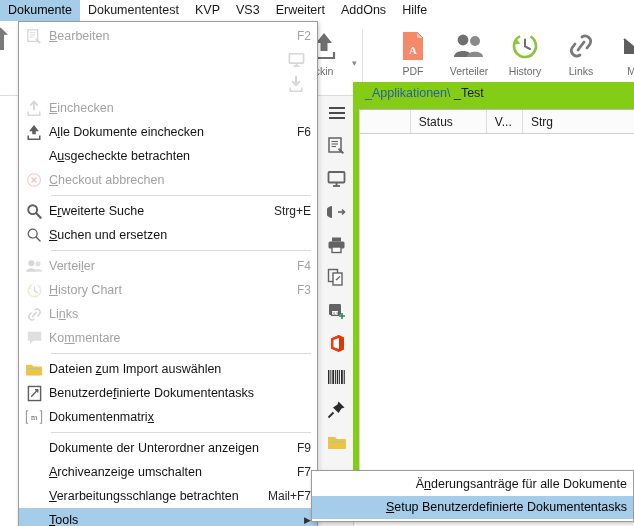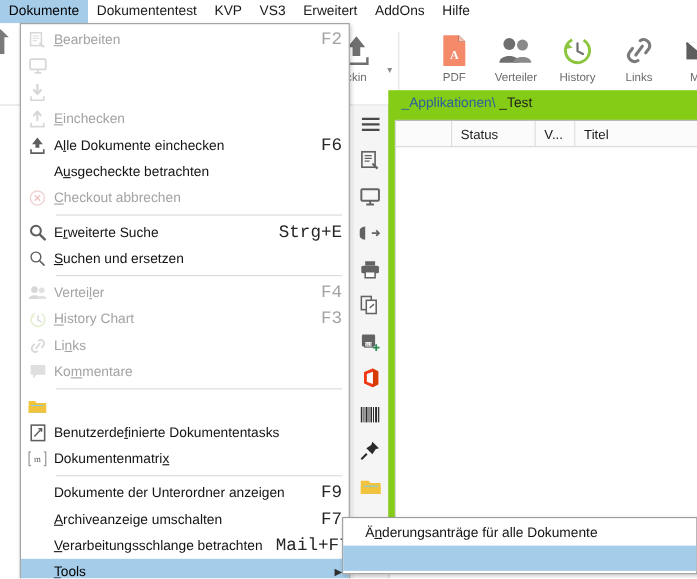--- a/index.html
+++ b/index.html
@@ -220,30 +220,29 @@
     min-width: 30px;
     height: 24px;
     display: flex;
     align-items: center;
     justify-content: center;
     color: #5e5e5e;
   }
   .mi .lbl { flex: 1; line-height: 1; }
   .mi .acc {
     color: #262626;
-    font-size: 16px;
+    font-size: 12px;
     padding-left: 12px;
-    font-family: Liberation Mono, monospace;
   }
   .mi .arrow {
     font-size: 9px;
     color: #303030;
     padding-left: 10px;
   }
-  .mi.disabled { color: #a3a3a3; }
+  .mi.disabled { color: #a3a3a3; justify-content: flex-end; }
   .mi.disabled .acc { color: #a3a3a3; }
   .mi.disabled .ic { opacity: 0.45; }
   .mi.sel {
     background: #a5cdea;
     color: #000;
   }
   .mi u { text-decoration: underline; }
   .msep {
     height: 1px;
     background: #dadada;
@@ -256,20 +255,21 @@
     left: 311px; top: 470px;
     width: 323px;
     background: #ffffff;
     border: 1px solid #9b9b9b;
     box-sizing: border-box;
     z-index: 60;
     padding: 2px 0 2px 0;
     font-size: 12.5px;
     color: #141414;
     box-shadow: 1px 2px 4px rgba(0,0,0,0.22);
+    text-align: right;
   }
   .submenu .mi { height: 23px; }
   .submenu .mi .ic { width: 20px; min-width: 20px; }
 
   svg { display: block; }
 </style>
 </head>
 <body>
 
 <div id="app">
@@ -474,21 +474,21 @@
 
   <div class="content">
     <div class="breadcrumb">
       <span class="seg1">_Applikationen\</span><span class="seg2"> _Test</span>
     </div>
     <div class="grid">
       <div class="grid-head">
         <div class="cell" style="width:52px;"></div>
         <div class="cell" style="width:78px;">Status</div>
         <div class="cell" style="width:37px;">V...</div>
-        <div class="cell" style="width:114px;border-right:none;">Titel</div>
+        <div class="cell" style="width:114px;border-right:none;">Strg</div>
       </div>
       <div class="grid-body"></div>
     </div>
   </div>
 
   <div class="tree-dots">⋮</div>
   <div class="tree-partial">
     <span>
       <svg width="18" height="12" viewBox="0 0 18 12">
           <rect x="1" y="1" width="16" height="3" fill="#e8732a"></rect>
@@ -640,20 +640,21 @@
       </div>
       <div class="msep"></div>
       <div class="mi">
         <span class="ic">
           <svg width="18" height="15" viewBox="0 0 20 17">
             <path d="M1 3 H7.5 L9.2 5 H19 V15 H1 Z" fill="#f2c33c"></path>
             <rect x="3.5" y="7" width="13" height="8" fill="#7fd1e8"></rect>
             <path d="M1 8 H19 V15 H1 Z" fill="#f2c33c"></path>
           </svg>
         </span>
+        <span class="lbl">Dateien <u>z</u>um Import auswählen</span>
       </div>
       <div class="mi">
         <span class="ic">
           <svg width="15" height="17" viewBox="0 0 16 18">
             <rect x="1.5" y="1.5" width="13" height="15" fill="none" stroke="#5e5e5e" stroke-width="1.5"></rect>
             <path d="M4.5 12.5 L11.5 5" stroke="#5e5e5e" stroke-width="1.4"></path>
             <path d="M8.5 5 H11.5 V8" stroke="#5e5e5e" stroke-width="1.4" fill="none"></path>
           </svg>
         </span>
         <span class="lbl">Benutzerde<u>f</u>inierte Dokumententasks</span>
@@ -693,16 +694,17 @@
       </div>
     </div>
 
   <div class="submenu" id="tools-submenu">
       <div class="mi">
         <span class="ic"></span>
         <span class="lbl">Ä<u>n</u>derungsanträge für alle Dokumente</span>
       </div>
       <div class="mi sel">
         <span class="ic"></span>
+        <span class="lbl"><u>S</u>etup Benutzerdefinierte Dokumententasks</span>
       </div>
     </div>
 
 </div>
 
 </body></html>

